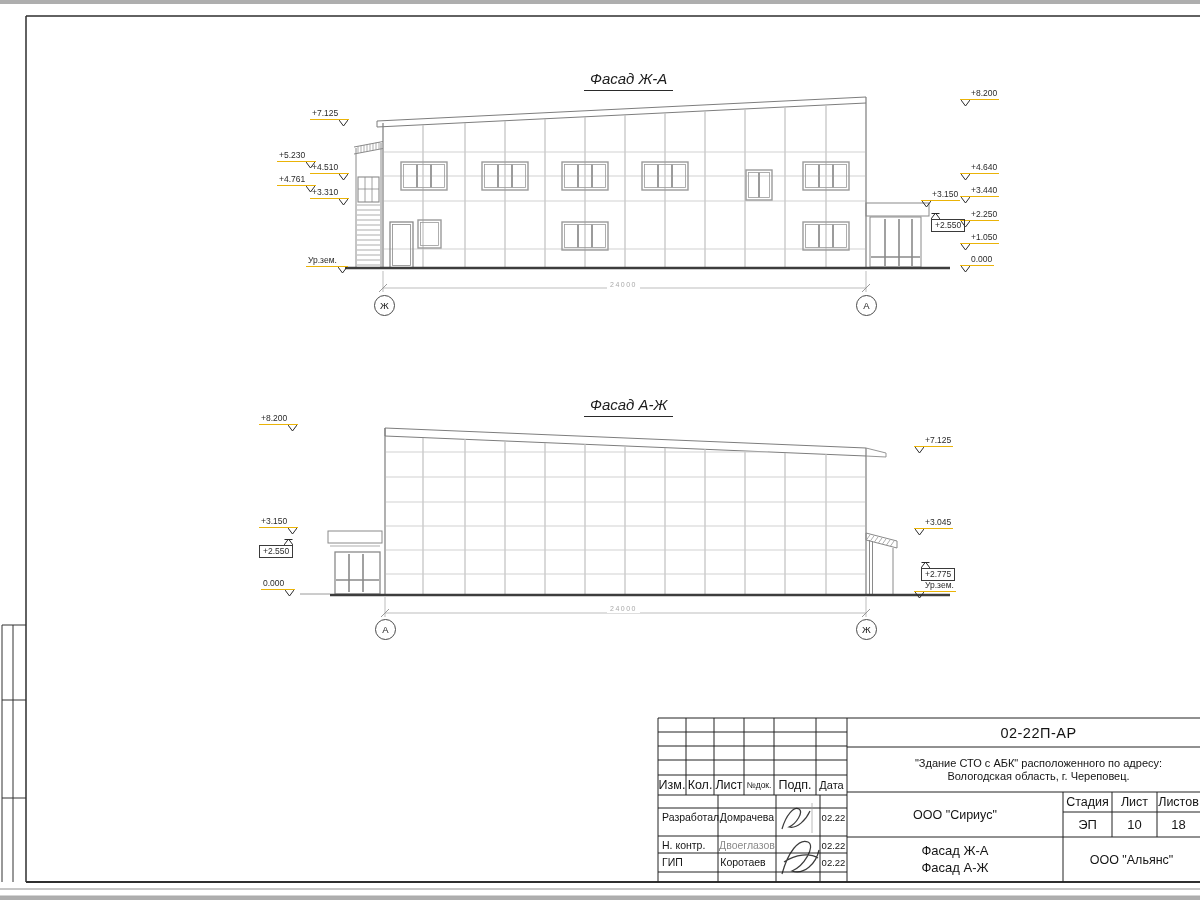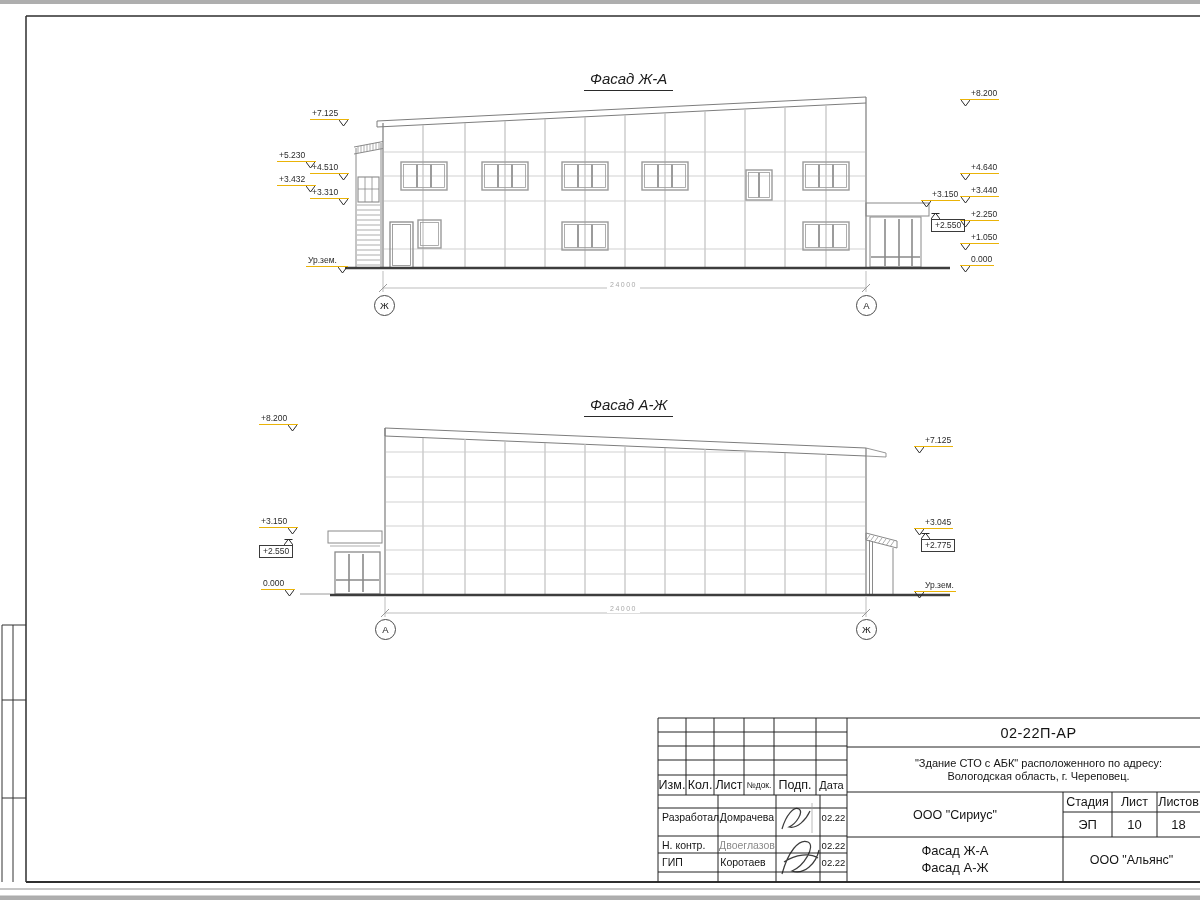--- a/index.html
+++ b/index.html
@@ -172,21 +172,21 @@
 
   <div class="elev arr-right" style="left:310px;top:109px"><span class="t">+7.125</span><svg class="down" viewBox="0 0 9 6">
         <path d="M0 0 4.5 6 9 0"></path>
       </svg></div>
   <div class="elev arr-right" style="left:277px;top:151px"><span class="t">+5.230</span><svg class="down" viewBox="0 0 9 6">
         <path d="M0 0 4.5 6 9 0"></path>
       </svg></div>
   <div class="elev arr-right" style="left:310px;top:163px"><span class="t">+4.510</span><svg class="down" viewBox="0 0 9 6">
         <path d="M0 0 4.5 6 9 0"></path>
       </svg></div>
-  <div class="elev arr-right" style="left:277px;top:175px"><span class="t">+3.432</span><svg class="down" viewBox="0 0 9 6">
+  <div class="elev arr-right" style="left:277px;top:175px"><span class="t">+4.761</span><svg class="down" viewBox="0 0 9 6">
         <path d="M0 0 4.5 6 9 0"></path>
       </svg></div>
   <div class="elev arr-right" style="left:310px;top:188px"><span class="t">+3.310</span><svg class="down" viewBox="0 0 9 6">
         <path d="M0 0 4.5 6 9 0"></path>
       </svg></div>
   <div class="elev arr-right" style="left:306px;top:256px"><span class="t">Ур.зем.</span><svg class="down" viewBox="0 0 9 6">
         <path d="M0 0 4.5 6 9 0"></path>
       </svg></div>
 
   <div class="elev arr-left" style="left:960px;top:89px"><span class="t">+8.200</span><svg class="down" viewBox="0 0 9 6">
@@ -228,21 +228,21 @@
   <div class="elev arr-right" style="left:261px;top:579px"><span class="t">0.000</span><svg class="down" viewBox="0 0 9 6">
         <path d="M0 0 4.5 6 9 0"></path>
       </svg></div>
 
   <div class="elev arr-left" style="left:914px;top:436px"><span class="t">+7.125</span><svg class="down" viewBox="0 0 9 6">
         <path d="M0 0 4.5 6 9 0"></path>
       </svg></div>
   <div class="elev arr-left" style="left:914px;top:518px"><span class="t">+3.045</span><svg class="down" viewBox="0 0 9 6">
         <path d="M0 0 4.5 6 9 0"></path>
       </svg></div>
-  <div class="elev boxed arr-left" style="left:921px;top:539px"><span class="t">+2.775</span><svg class="up" viewBox="0 0 9 6">
+  <div class="elev boxed arr-left" style="left:921px;top:568px"><span class="t">+2.775</span><svg class="up" viewBox="0 0 9 6">
         <path d="M0 6 4.5 0 9 6"></path>
         <path d="M0.5 0.5 8.5 0.5"></path>
       </svg></div>
   <div class="elev arr-left" style="left:914px;top:581px"><span class="t">Ур.зем.</span><svg class="down" viewBox="0 0 9 6">
         <path d="M0 0 4.5 6 9 0"></path>
       </svg></div>
 
   <div class="axis" style="left:374px;top:295px">
       <span>Ж</span>
     </div>

